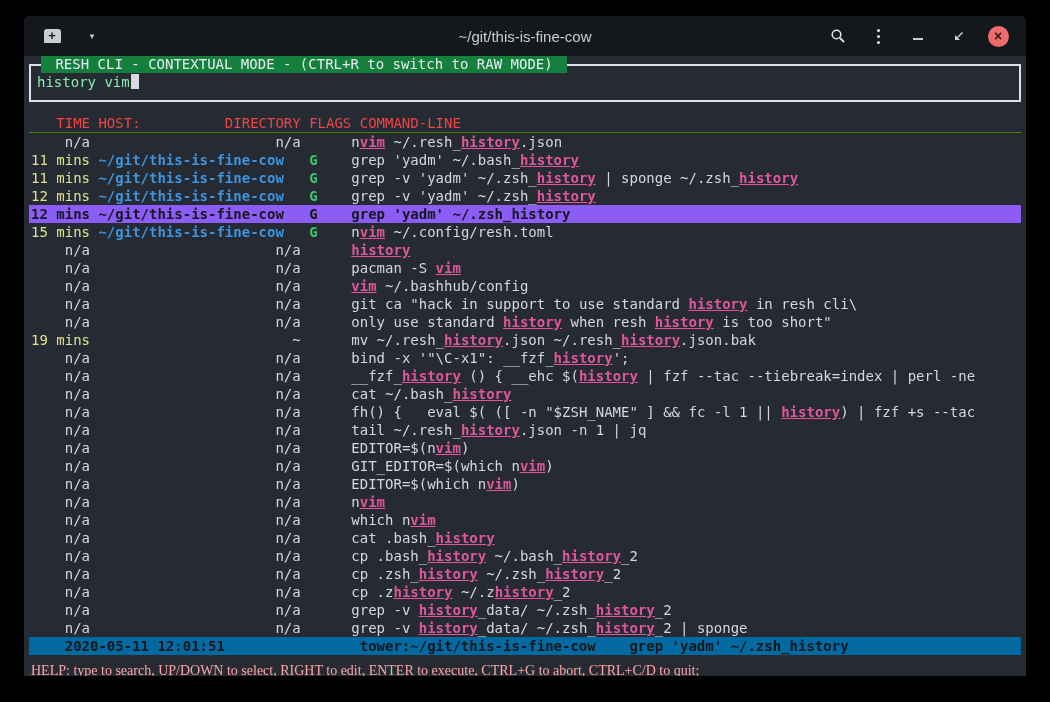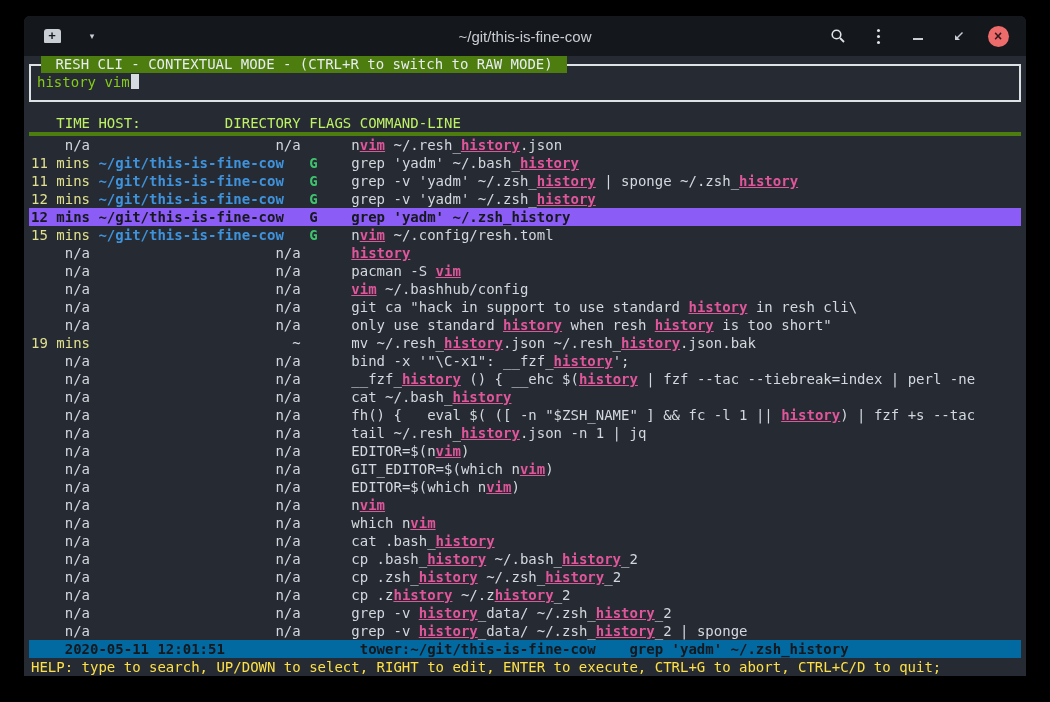--- a/index.html
+++ b/index.html
@@ -22,36 +22,36 @@
   .kebab i{width:3px;height:3px;border-radius:50%;background:#dfe3e8;}
   .dash{width:10px;height:2px;background:#c9ced4;margin-top:6px;}
   .closebtn{width:21px;height:21px;border-radius:50%;background:#ed6b6b;display:flex;
             align-items:center;justify-content:center;color:#301a1e;font-size:14px;
             font-weight:bold;line-height:1;}
   
   .term{position:relative;height:620px;padding:0 5px;box-sizing:border-box;overflow:hidden;
         font-family:"DejaVu Sans Mono","Liberation Mono",monospace;
         font-size:14px;line-height:18px;color:#d2d8de;}
   .search-panel{position:relative;height:34px;border:2px solid #dde2e7;margin:8px 0 12px;}
-  .panel-label{position:absolute;top:-11px;left:10px;background:#4d7c0f;padding:0 6px;
+  .panel-label{position:absolute;top:-11px;left:10px;background:#15803d;padding:0 6px;
                color:#e8ecf0;white-space:pre;}
-  .query-line{padding:7px 6px;white-space:pre;color:#84cc16;}
+  .query-line{padding:7px 6px;white-space:pre;color:#86efac;}
   .cursor{display:inline-block;width:8px;height:15px;background:#d6dbe1;
           vertical-align:-2px;margin-left:1px;}
-  .table-header{height:18px;border-bottom:4px solid #4d7c0f;color:#bef264;white-space:pre;padding:0 2px;}
+  .table-header{height:18px;border-bottom:1px solid #4d7c0f;color:#ef4444;white-space:pre;padding:0 2px;}
   .rows{}
   .row{height:18px;white-space:pre;padding:0 2px;}
   .c-time{color:#e0e08e;}
   .c-dir{color:#3f93dd;font-weight:700;}
   .c-flag{color:#3dc46d;font-weight:700;}
   .c-match{color:#e0569b;font-weight:700;text-decoration:underline;margin-top:16px;}
   .row.selected{background:#8b5cf6;}
   .row.selected span{color:#15181c !important;font-weight:700;text-decoration:none;}
   .statusbar{height:18px;background:#0369a1;color:#15181c;font-weight:700;white-space:pre;padding:0 2px;}
-  .helpline{height:18px;color:#fde047;white-space:pre;padding:0 2px;}
+  .helpline{height:18px;color:#fca5a5;white-space:pre;padding:7px 2px;font-family:Liberation Serif, serif;}
 </style>
 </head>
 <body>
 
 <div class="window">
 
   <div class="titlebar">
     <div class="tb-group">
       <span class="tbtn">
         <span class="newtab-shape">

